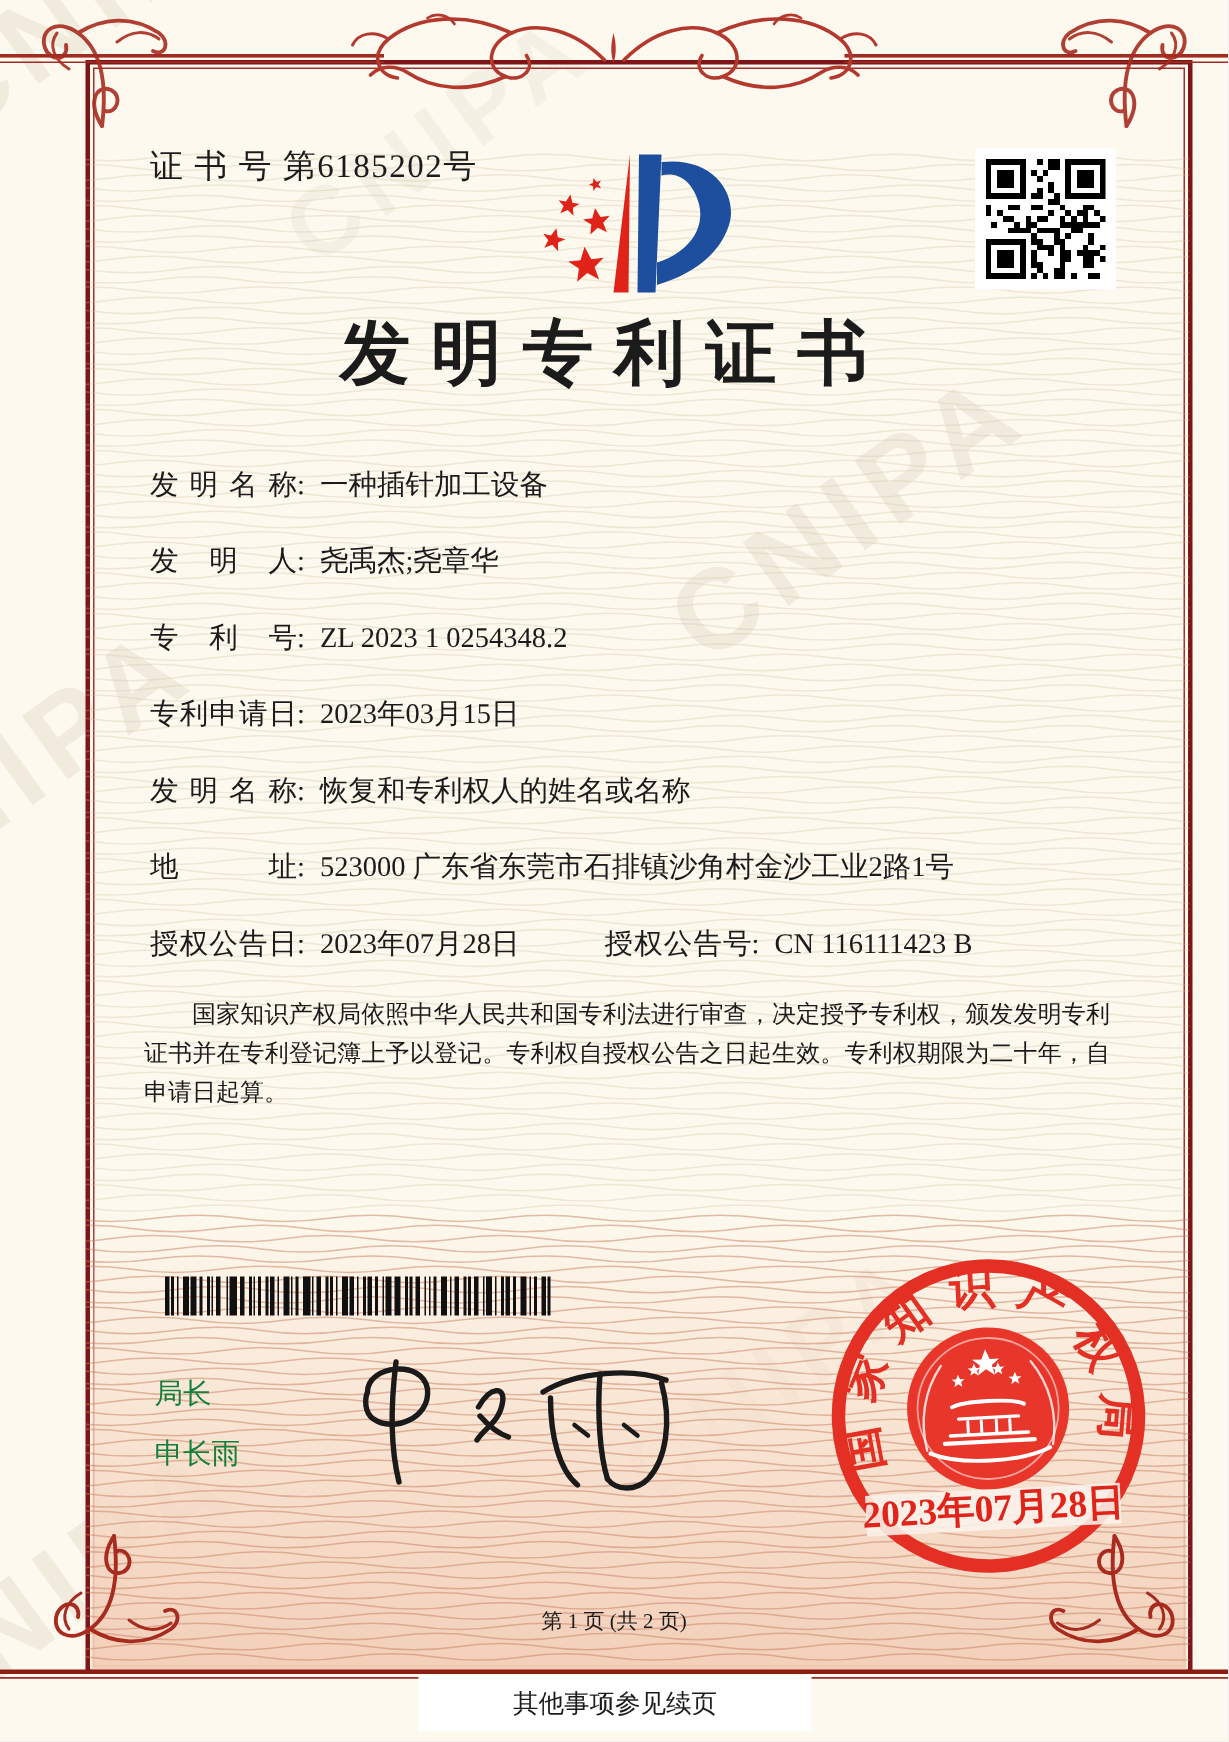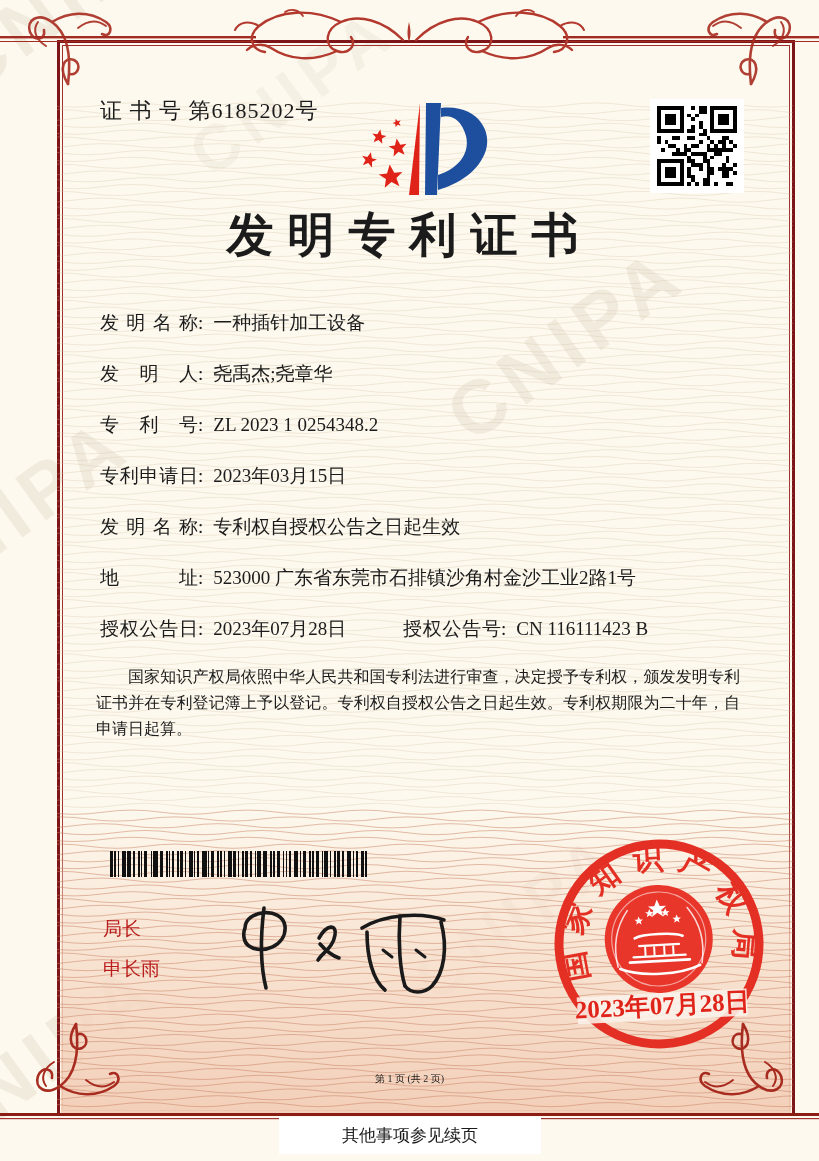--- a/index.html
+++ b/index.html
@@ -37,29 +37,29 @@
   
   .paras { position:absolute; left:96px; top:664px; width:644px;
            font-size:16px; line-height:26px; text-align:justify; }
   .paras p { text-indent:2em; margin-bottom:7px; }
   
   .barcode { position:absolute; left:110px; top:851px; width:264px; height:26px; }
   .barcode span { display:inline-block; height:26px; background:#101010; vertical-align:top; }
   
   .director { position:absolute; left:103px; top:916px;
               font-family:"Liberation Sans","DejaVu Sans",sans-serif;
-              font-size:19px; color:#b91c1c; }
+              font-size:19px; color:#15803d; }
   .director div { margin-bottom:14px; }
   .sig { position:absolute; left:220px; top:888px; }
   
   .seal { position:absolute; left:548px; top:833px; width:222px; height:222px;
           transform:rotate(-3deg); }
   
   .page-ind { position:absolute; left:0; top:1072px; width:100%; text-align:center;
-              font-size:10px; }
+              font-size:14px; }
   .note-box { position:absolute; left:279px; top:1117px; width:262px; height:37px;
               background:#ffffff; text-align:center; font-size:17px; line-height:37px; }
 </style>
 </head>
 <body>
 
 <div class="page">
 
   <div class="wm" style="left:-70px;top:-48px;">CNIPA</div>
   <div class="wm" style="left:175px;top:55px;font-size:64px;color:rgba(125,100,70,0.06);">CNIPA</div>
@@ -420,21 +420,21 @@
     <div class="frow">
       <span class="flabel">发明人</span><span class="fcolon">:</span><span>尧禹杰;尧章华</span>
     </div>
     <div class="frow">
       <span class="flabel">专利号</span><span class="fcolon">:</span><span>ZL 2023 1 0254348.2</span>
     </div>
     <div class="frow">
       <span class="flabel">专利申请日</span><span class="fcolon">:</span><span>2023年03月15日</span>
     </div>
     <div class="frow">
-      <span class="flabel">发明名称</span><span class="fcolon">:</span><span>专利权自授权公告之日起生效</span>
+      <span class="flabel">发明名称</span><span class="fcolon">:</span><span>恢复和专利权人的姓名或名称</span>
     </div>
     <div class="frow">
       <span class="flabel">地址</span><span class="fcolon">:</span><span>523000 广东省东莞市石排镇沙角村金沙工业2路1号</span>
     </div>
     <div class="frow">
       <span class="flabel">授权公告日</span><span class="fcolon">:</span><span>2023年07月28日</span>
       <span class="flabel grant2">授权公告号</span><span class="fcolon">:</span><span>CN 116111423 B</span>
     </div>
   </div>
 

